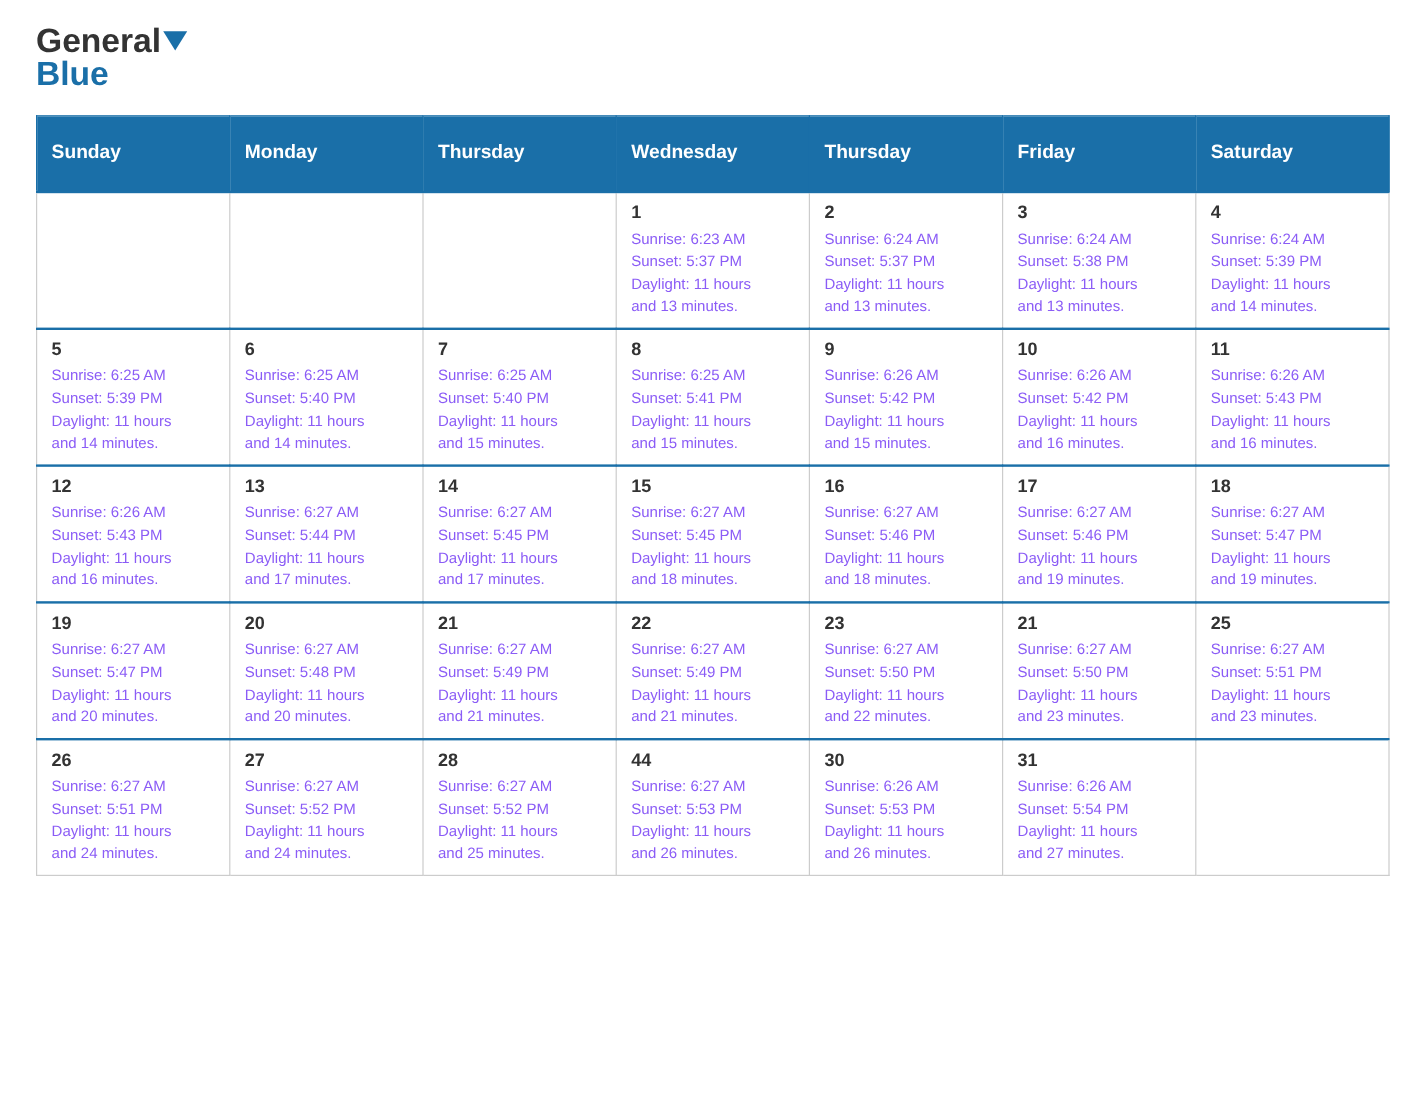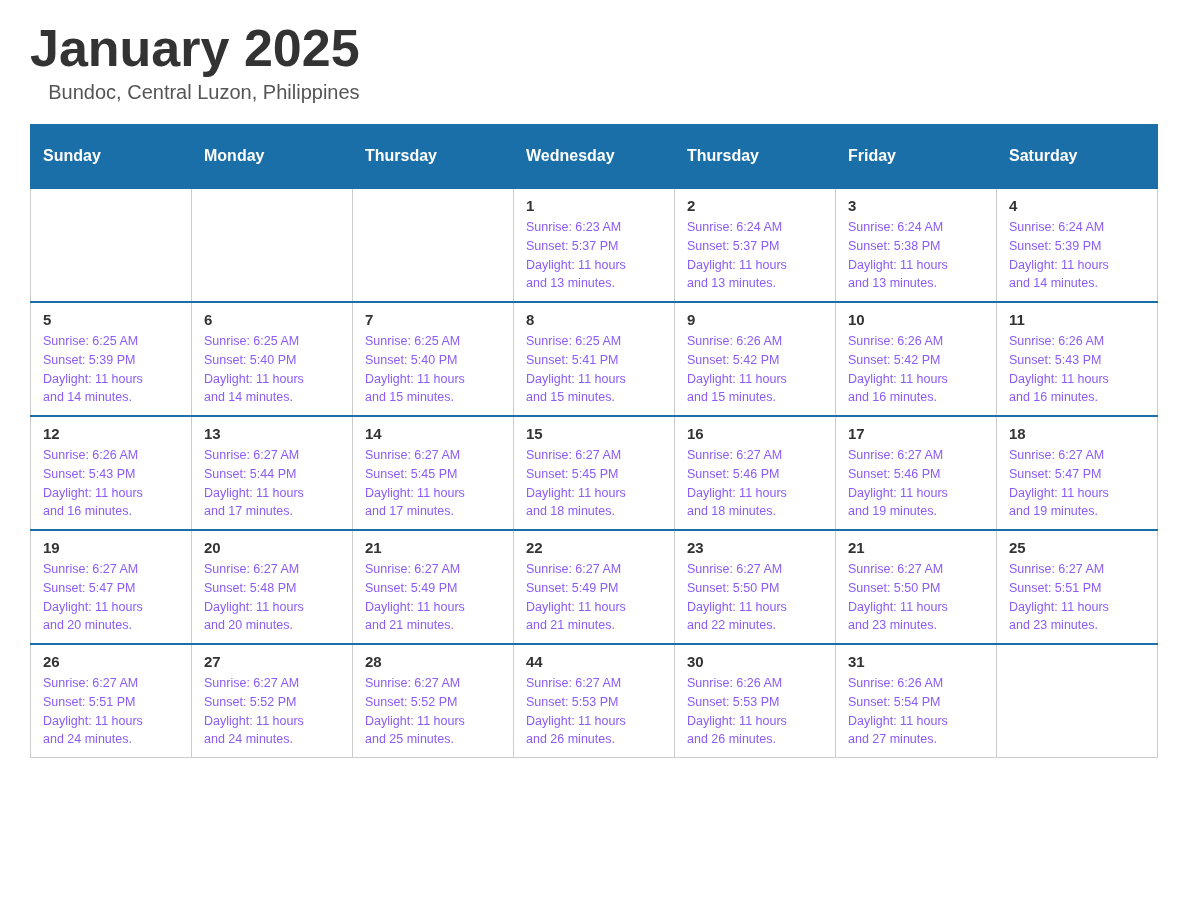--- a/index.html
+++ b/index.html
@@ -99,23 +99,26 @@
     .cell-empty {
       background: #fff;
     }
     tr { border-bottom: 2px solid #1a6fa8; }
     .calendar-table tbody tr:last-child { border-bottom: none; padding-left: 20px; }
   </style>
 </head>
 <body>
 
 <div class="header">
-  <div class="title-section">
-    <div class="month-title">January 2025</div>
-    <div class="location-title">Bundoc, Central Luzon, Philippines</div>
+  <div class="logo">
+    <div class="logo-top-row">
+      <span class="logo-general">General</span>
+      <span class="logo-triangle"></span>
+    </div>
+    <span class="logo-blue">Blue</span>
   </div>
 </div>
 
 <table class="calendar-table">
   <thead>
     <tr>
     <th>Sunday</th>
         <th>Monday</th>
         <th>Thursday</th>
         <th>Wednesday</th>

